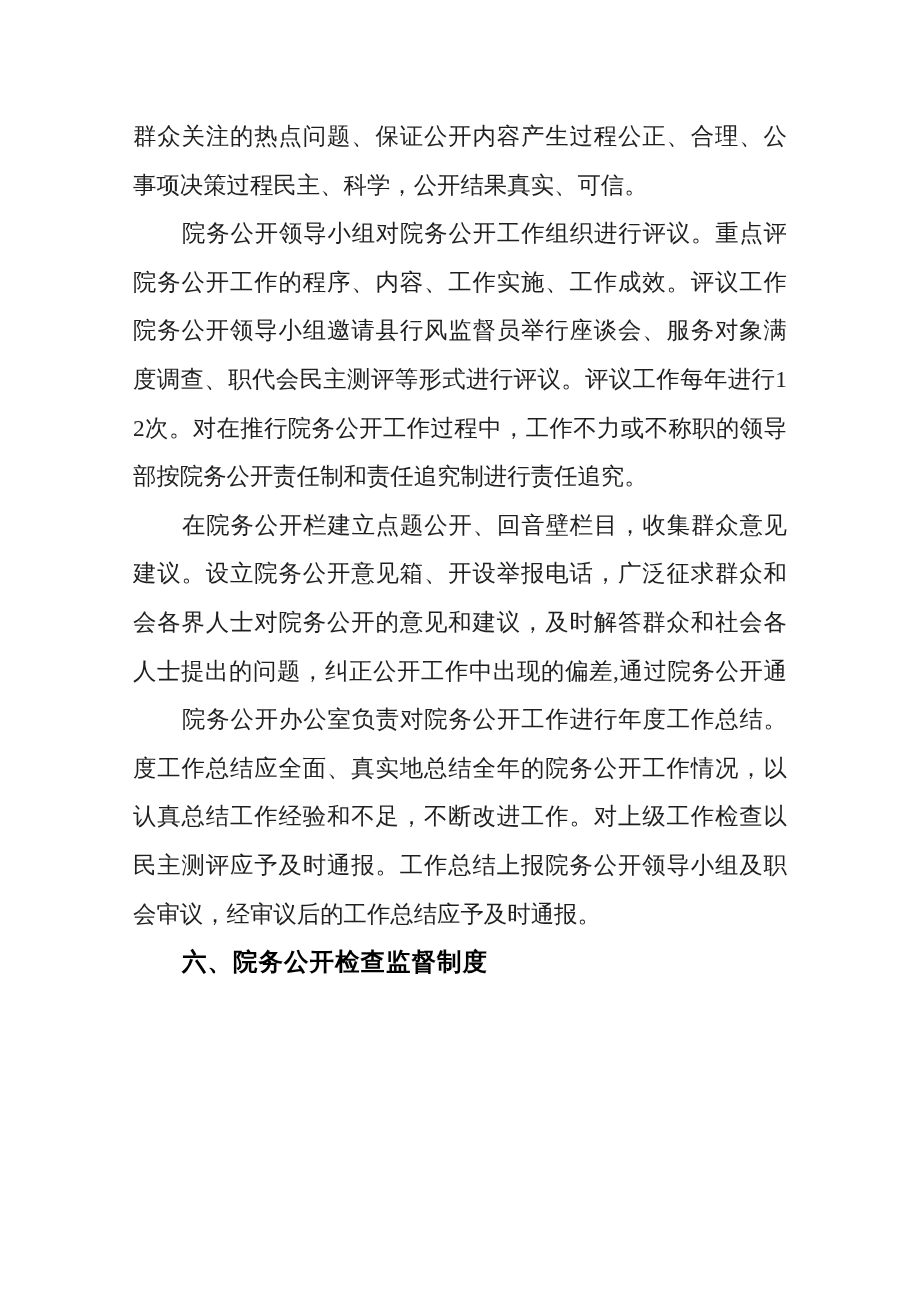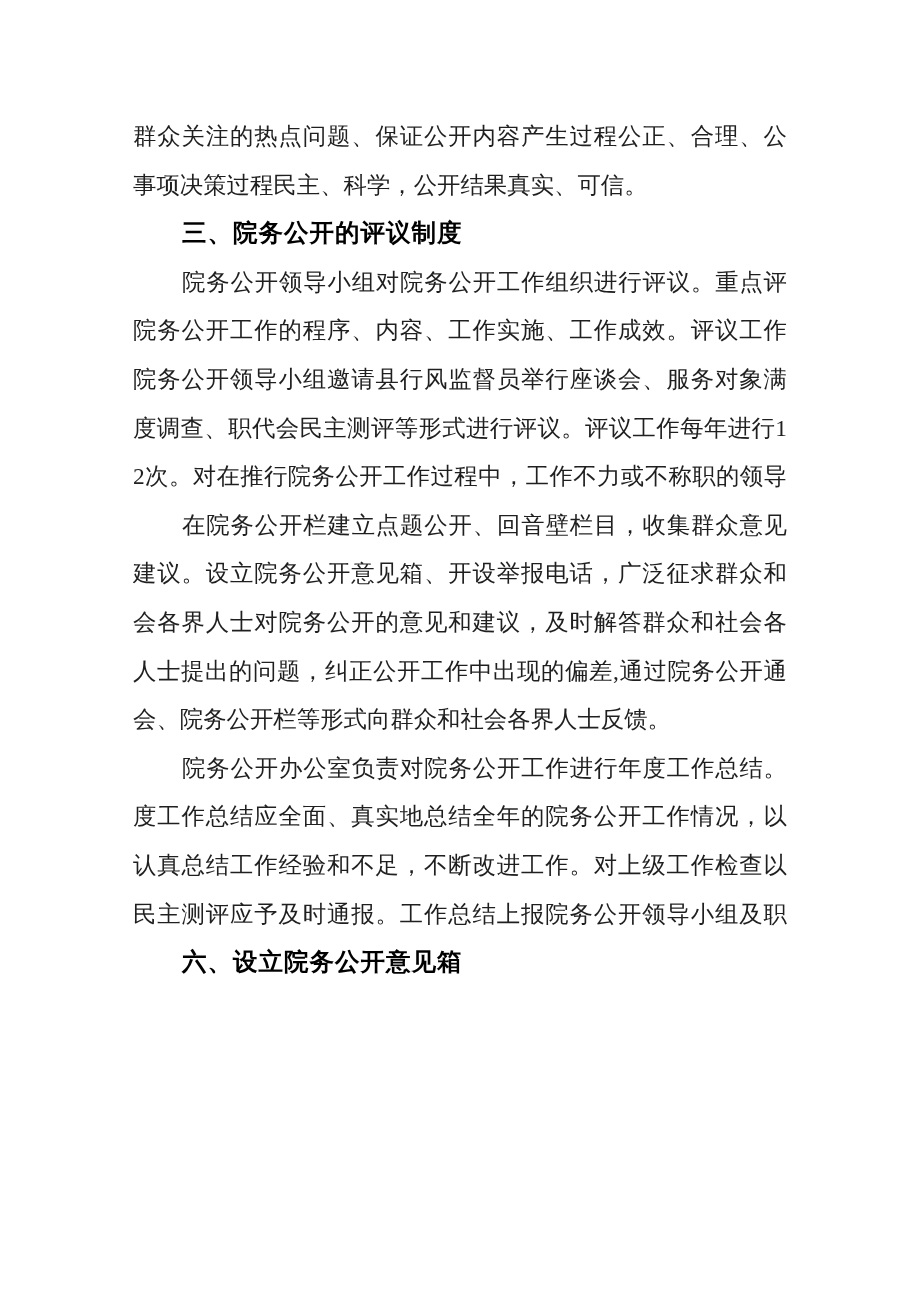--- a/index.html
+++ b/index.html
@@ -60,30 +60,30 @@
     text-align-last: left;
   }
 </style>
 </head>
 <body>
 
 <div class="page">
   <div class="content">
     <div class="line justify">群众关注的热点问题、保证公开内容产生过程公正、合理、公开</div>
     <div class="line end">事项决策过程民主、科学，公开结果真实、可信。</div>
-    <div class="line heading">三、院务公开的评议制度</div>
     <div class="line justify indent">院务公开领导小组对院务公开工作组织进行评议。重点评议</div>
     <div class="line justify">院务公开工作的程序、内容、工作实施、工作成效。评议工作由</div>
     <div class="line justify">院务公开领导小组邀请县行风监督员举行座谈会、服务对象满意</div>
     <div class="line justify">度调查、职代会民主测评等形式进行评议。评议工作每年进行1—</div>
     <div class="line justify">2次。对在推行院务公开工作过程中，工作不力或不称职的领导干</div>
+    <div class="line end">部按院务公开责任制和责任追究制进行责任追究。</div>
     <div class="line justify indent">在院务公开栏建立点题公开、回音壁栏目，收集群众意见和</div>
     <div class="line justify">建议。设立院务公开意见箱、开设举报电话，广泛征求群众和社</div>
     <div class="line justify">会各界人士对院务公开的意见和建议，及时解答群众和社会各界</div>
     <div class="line justify">人士提出的问题，纠正公开工作中出现的偏差,通过院务公开通报</div>
-    <div class="line end">会、院务公开栏等形式向群众和社会各界人士反馈。</div>
     <div class="line justify indent">院务公开办公室负责对院务公开工作进行年度工作总结。年</div>
     <div class="line justify">度工作总结应全面、真实地总结全年的院务公开工作情况，以及</div>
     <div class="line justify">认真总结工作经验和不足，不断改进工作。对上级工作检查以及</div>
     <div class="line justify">民主测评应予及时通报。工作总结上报院务公开领导小组及职代</div>
-    <div class="line heading">六、设立院务公开意见箱</div>
+    <div class="line end">会审议，经审议后的工作总结应予及时通报。</div>
+    <div class="line heading">六、院务公开检查监督制度</div>
   </div>
 </div>
 
 </body></html>

